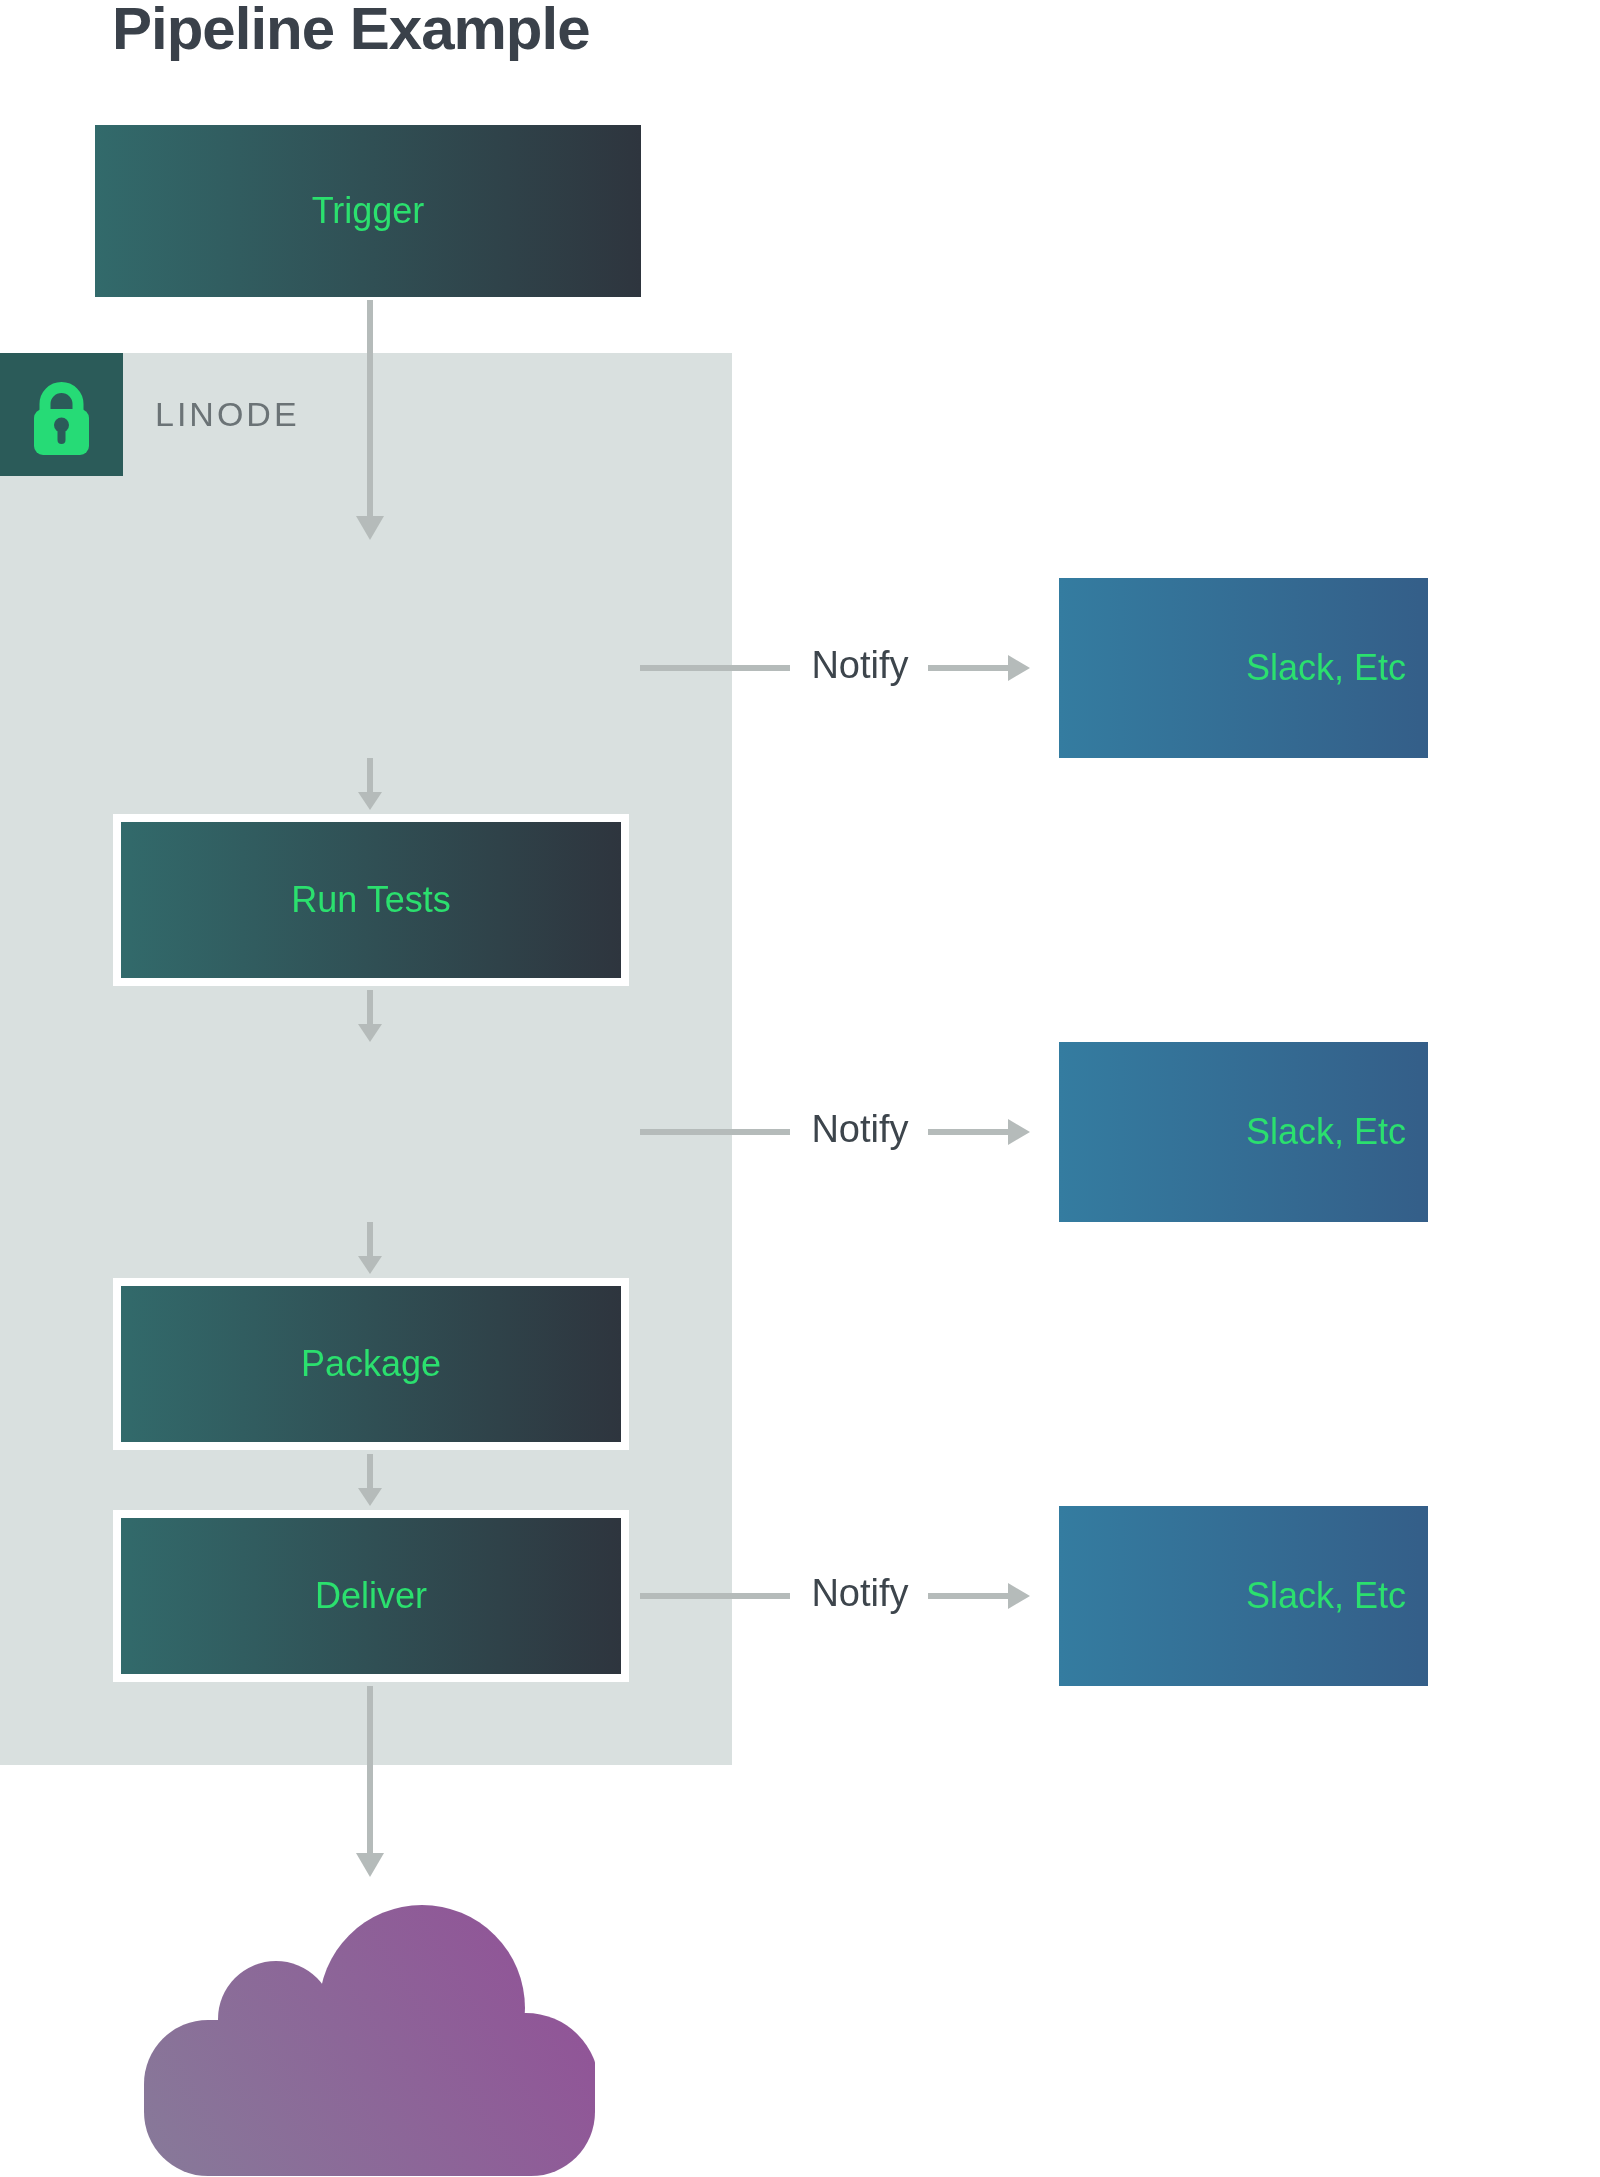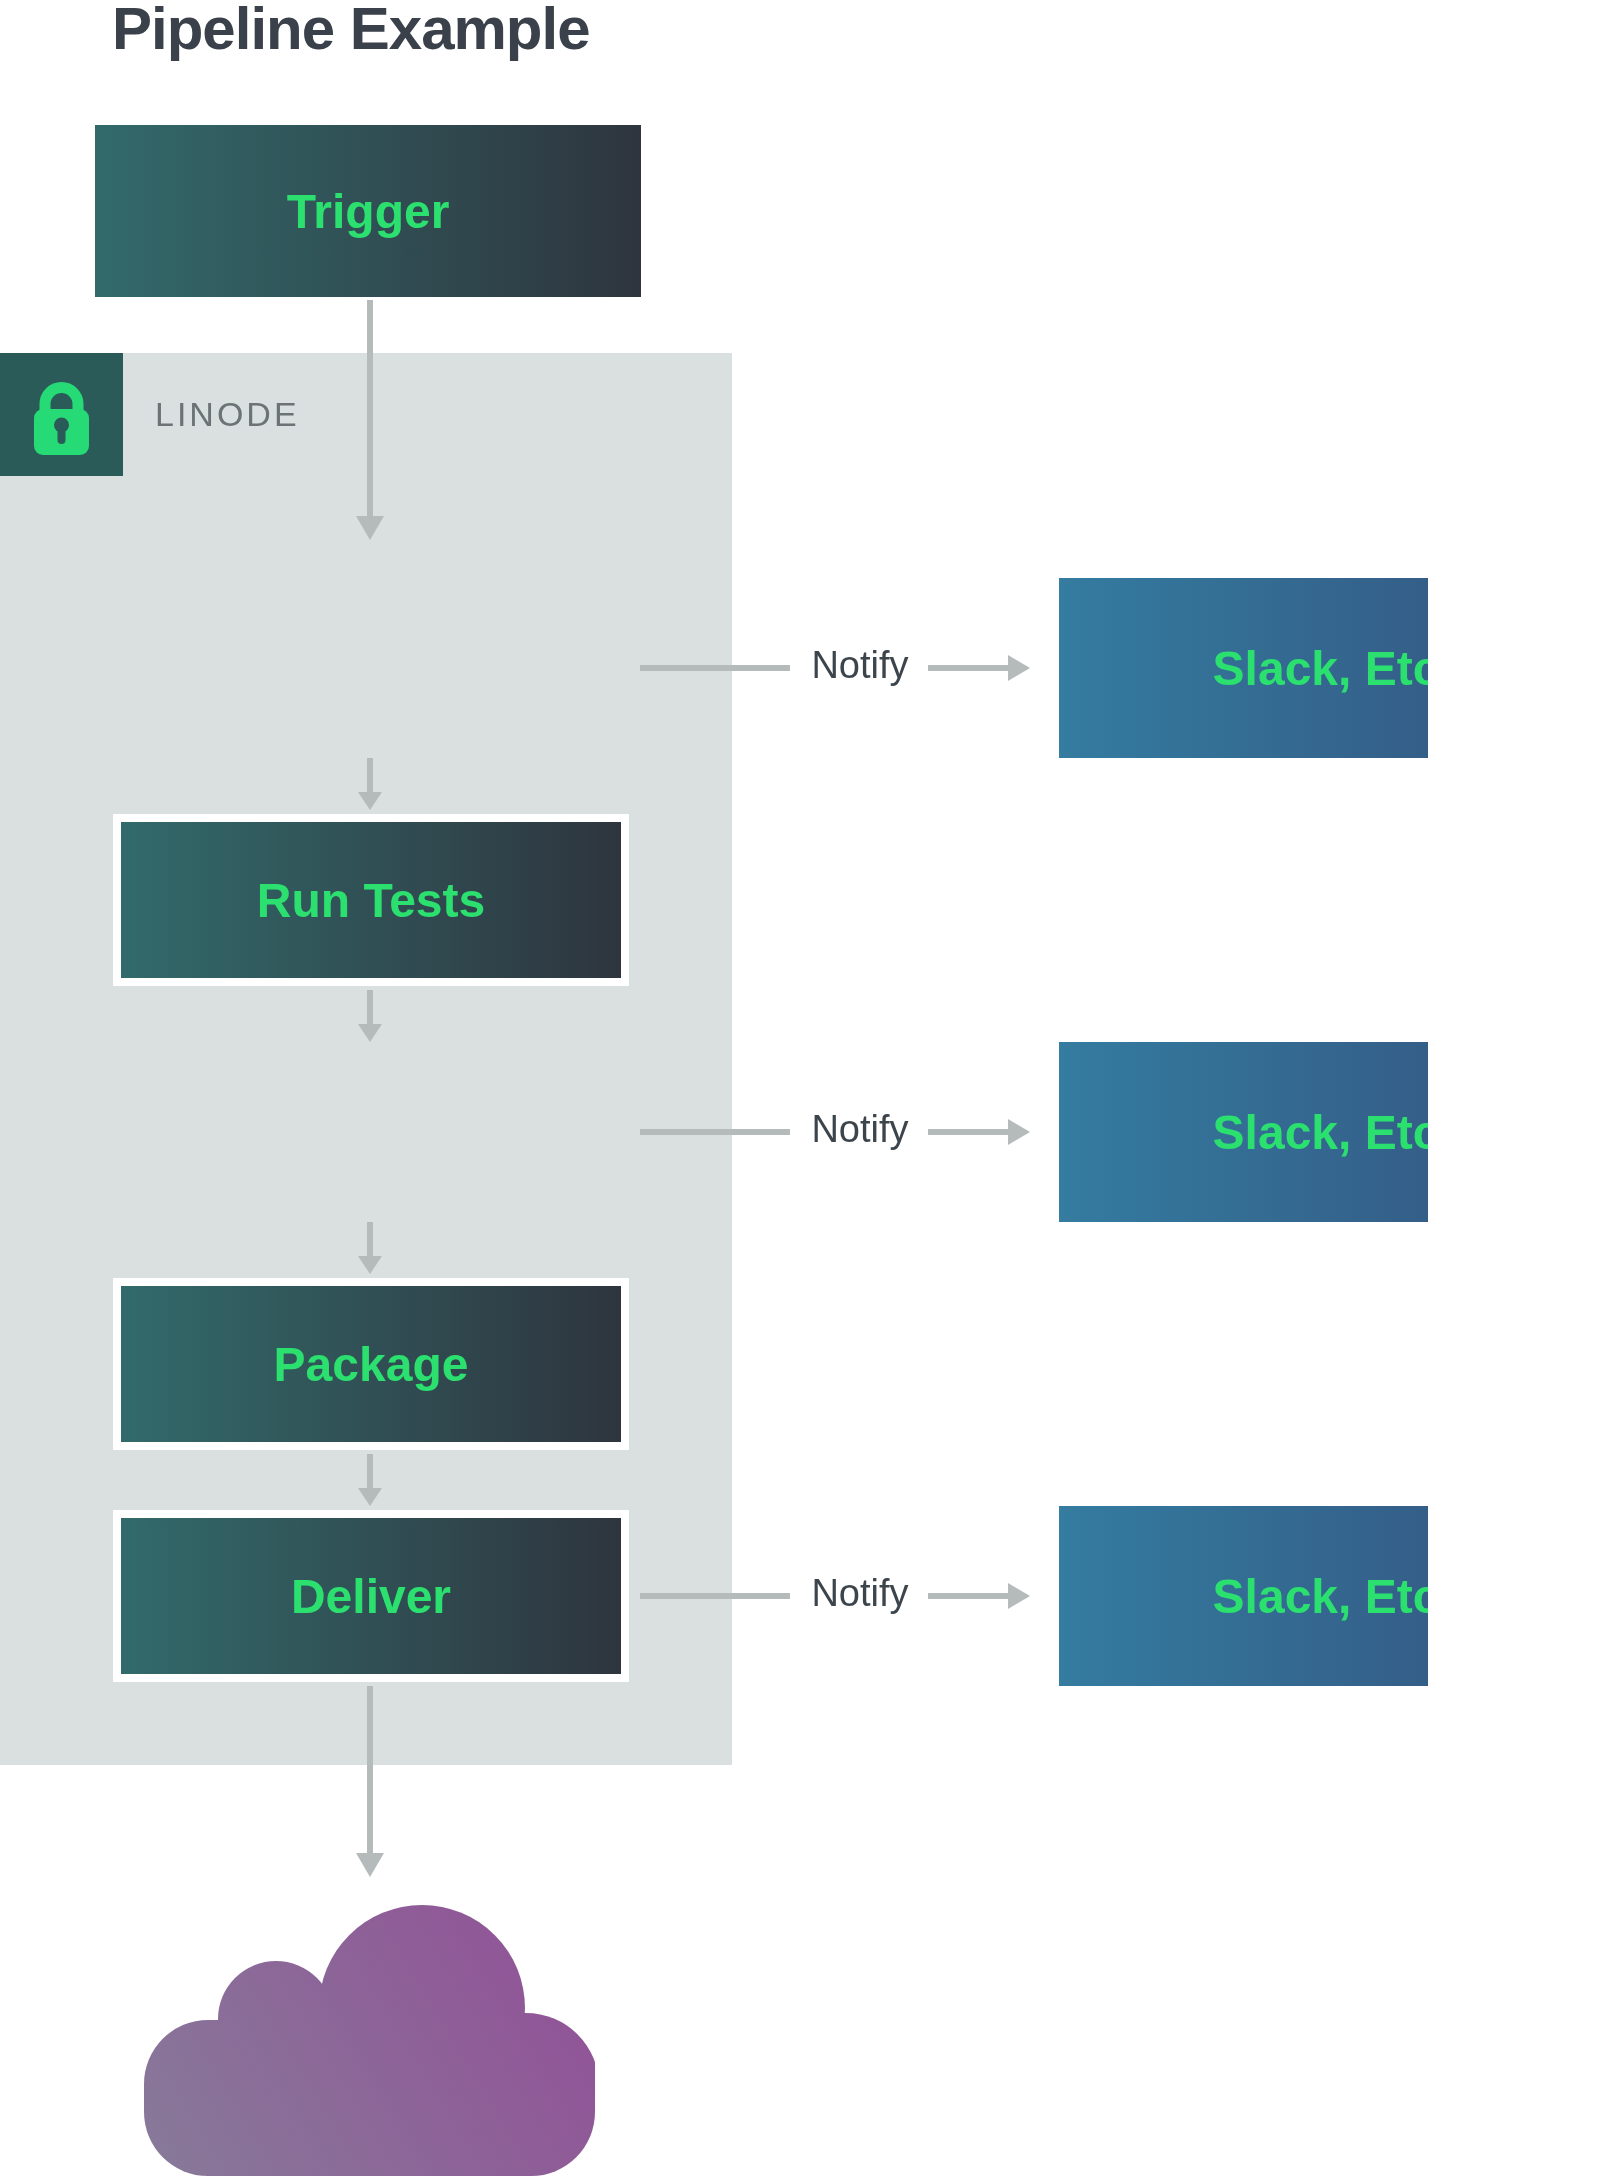--- a/index.html
+++ b/index.html
@@ -12,21 +12,21 @@
     position:absolute;left:112px;top:-6px;margin:0;
     font-size:60px;font-weight:700;letter-spacing:-1px;
     color:var(--title-text,#3a414a);
   }
   
   .stage-grad{
     background:linear-gradient(90deg,var(--stage-gradient-start,#326a6b),var(--stage-gradient-end,#2e353e));
     display:flex;align-items:center;justify-content:center;
   }
   .node-label{
-    color:var(--accent-green,#2be06e);font-size:48px;font-weight:700;letter-spacing:0;
+    color:var(--accent-green,#2be06e);font-size:36px;font-weight:400;letter-spacing:0;
   }
   .trigger-box{left:95px;top:125px;width:546px;height:172px;}
   .stage-outer{
     position:absolute;left:113px;width:516px;height:172px;
     background:#ffffff;box-sizing:border-box;padding:8px;
   }
   .stage-outer .stage-grad{width:100%;height:100%;}
   
   .linode-container{
     left:0;top:353px;width:732px;height:1412px;

